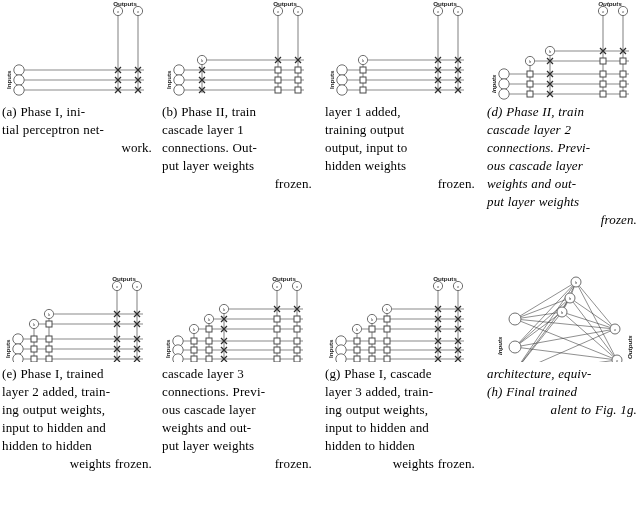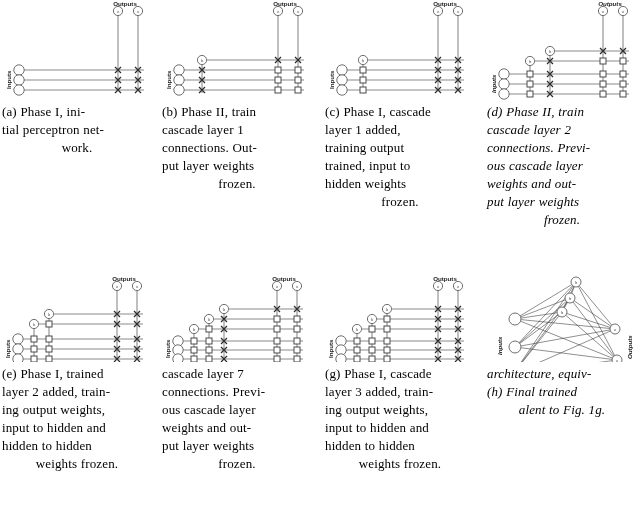--- a/index.html
+++ b/index.html
@@ -45,21 +45,21 @@
     font-size: 13.0px;
     line-height: 1.385;
     text-align: justify;
     text-justify: inter-word;
     margin-top: 3px;
     letter-spacing: 0.01em;
     hyphens: manual;
     word-spacing: 0.02em;
   }
   .caption-last-line {
-    text-align: center;
+    text-align: right;
   }
   
   .wire {
     stroke: #8a8a8a;
     stroke-width: 1.1;
     fill: none;
   }
   .node-circle {
     fill: #ffffff;
     stroke: #6f6f6f;
@@ -230,24 +230,23 @@
           <path d="M110,77 l6,6 M116,77 l-6,6"></path>
           <path d="M110,87 l6,6 M116,87 l-6,6"></path>
           <path d="M130,57 l6,6 M136,57 l-6,6"></path>
           <path d="M130,67 l6,6 M136,67 l-6,6"></path>
           <path d="M130,77 l6,6 M136,77 l-6,6"></path>
           <path d="M130,87 l6,6 M136,87 l-6,6"></path>
         </g>
       </svg>
     </div>
     <div class="caption">
-      <div>(c) Phase I, cascade</div>
       <div>layer     1     added,</div>
       <div>training        output</div>
-      <div>trained,   input   to</div>
+      <div>output,   input   to</div>
       <div>hidden        weights</div>
       <div class="caption-last-line">frozen.</div>
     </div>
   </div>
 
   <div class="panel panel-row1 col-d">
     <div class="diagram-box">
       <svg width="150" height="100" viewBox="0 0 150 100">
         <text class="axis-label-h" x="123" y="6">Outputs</text>
         <line class="wire" x1="116" y1="14" x2="116" y2="93"></line>
@@ -442,21 +441,21 @@
           <rect x="112" y="94" width="6" height="6"></rect>
           <rect x="132" y="54" width="6" height="6"></rect>
           <rect x="132" y="64" width="6" height="6"></rect>
           <rect x="132" y="76" width="6" height="6"></rect>
           <rect x="132" y="85" width="6" height="6"></rect>
           <rect x="132" y="94" width="6" height="6"></rect>
         </g>
       </svg>
     </div>
     <div class="caption">
-      <div>cascade    layer    7</div>
+      <div>cascade    layer    3</div>
       <div>connections. Previ-</div>
       <div>ous  cascade  layer</div>
       <div>weights   and   out-</div>
       <div>put  layer  weights</div>
       <div class="caption-last-line">frozen.</div>
     </div>
   </div>
 
   <div class="panel panel-row2 col-c">
     <div class="diagram-box">

